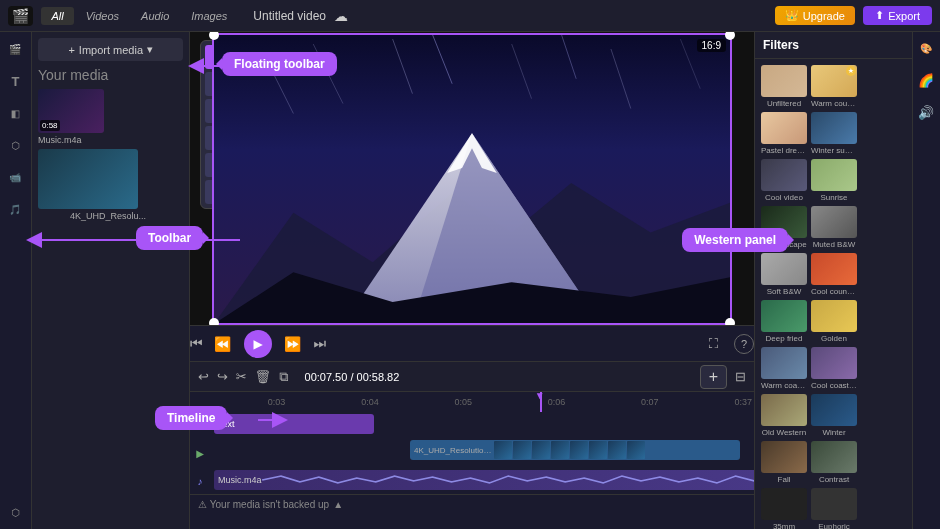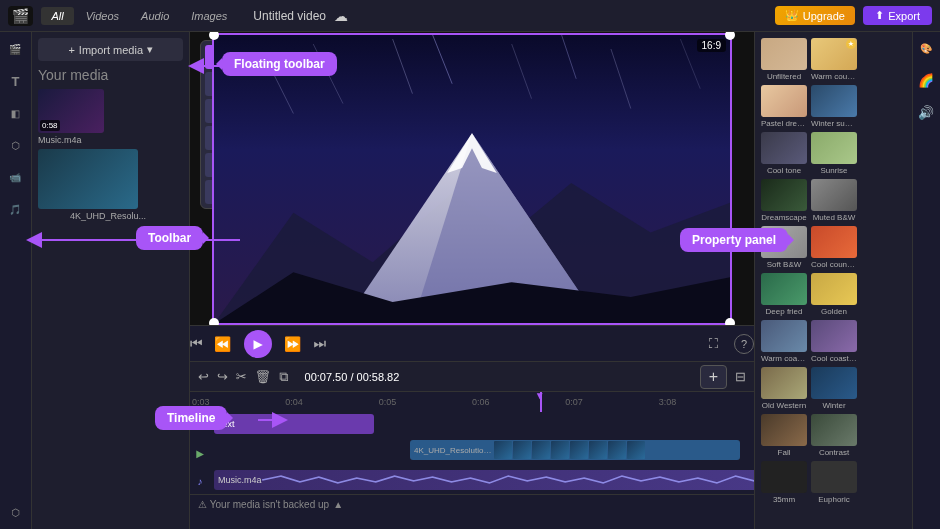--- a/index.html
+++ b/index.html
@@ -67,21 +67,21 @@
     .help-btn { width: 20px; height: 20px; border-radius: 50%; border: 1px solid #666; background: none; color: #aaa; cursor: pointer; font-size: 11px; margin-left: 4px; }
 
     
     .timeline-header { height: 30px; background: #1e1e2e; display: flex; align-items: center; padding: 0 8px; gap: 8px; border-bottom: 1px solid #333; }
     .tl-btn { background: none; border: none; color: #aaa; cursor: pointer; font-size: 13px; }
     .tl-timecode { color: #fff; font-size: 11px; margin: 0 8px; }
     .tl-spacer { flex: 1; }
     .tl-add-btn { background: #2a2a3e; border: 1px solid #555; border-radius: 4px; color: #ccc; padding: 2px 8px; cursor: pointer; font-size: 16px; }
     .tl-ruler { height: 20px; background: #1a1a2e; position: relative; display: flex; align-items: center; overflow: hidden; }
     .tl-ruler-marks { display: flex; width: 100%; padding: 0 2px; }
-    .tl-mark { flex: 1; color: #666; font-size: 9px; text-align: left; }
+    .tl-mark { flex: 1; color: #666; font-size: 9px; text-align: right; }
     .tl-playhead { position: absolute; left: 62%; top: 0; width: 2px; height: 100%; background: #a855f7; z-index: 10; }
     .tl-playhead::before { content: '▼'; position: absolute; top: -2px; left: -5px; color: #a855f7; font-size: 10px; }
     .tl-track-label { width: 20px; flex-shrink: 0; display: flex; align-items: center; justify-content: center; color: #888; font-size: 10px; }
     .tl-track-content { flex: 1; height: 20px; position: relative; }
     .text-clip { position: absolute; left: 4px; top: 0; height: 20px; width: 160px; background: #6a3aad; border-radius: 3px; display: flex; align-items: center; padding: 0 4px; font-size: 9px; color: #fff; }
     .video-clip { position: absolute; left: 200px; top: 0; height: 20px; width: 330px; background: #2a5a8a; border-radius: 3px; overflow: hidden; display: flex; align-items: center; font-size: 9px; color: #aaa; padding: 0 4px; }
     .video-clip-filmstrip { display: flex; gap: 1px; height: 100%; align-items: center; }
     .film-frame { width: 18px; height: 18px; background: linear-gradient(135deg, #1a3a5a, #2a6a9a); flex-shrink: 0; border-radius: 1px; }
     .audio-clip { position: absolute; left: 4px; top: 0; height: 20px; width: 620px; background: linear-gradient(90deg, #3a2a6a, #4a3a8a); border-radius: 3px; display: flex; align-items: center; padding: 0 4px; font-size: 9px; color: #ccc; }
     .audio-wave { flex: 1; height: 12px; position: relative; overflow: hidden; }
@@ -295,21 +295,21 @@
           <button class="tl-add-btn">+</button>
           <button class="tl-btn">⊟</button>
         </div>
         <div class="tl-ruler">
           <div class="tl-ruler-marks">
             <div class="tl-mark">0:03</div>
             <div class="tl-mark">0:04</div>
             <div class="tl-mark">0:05</div>
             <div class="tl-mark">0:06</div>
             <div class="tl-mark">0:07</div>
-            <div class="tl-mark">3:08</div>
+            <div class="tl-mark">0:37</div>
           </div>
           <div class="tl-playhead"></div>
         </div>
 
         <div style="position:relative;overflow:hidden;">
 
           <div class="tl-track-row">
             <div class="tl-track-label" style="font-weight:bold;color:#aaa;">T</div>
             <div class="tl-track-content" style="position:relative;height:22px;flex:1;">
               <div class="text-clip">Text</div>
@@ -353,20 +353,21 @@
         <div class="backup-notice">
           <span>⚠</span>&nbsp;
           <span>Your media isn't backed up</span>
           <span style="margin-left:4px;">▲</span>
         </div>
       </div>
 
     </div>
 
     <div class="right-sidebar">
+      <div class="filters-header">Filters</div>
       <div class="filters-grid">
 
         <div class="filter-item">
           <div class="filter-thumb f1"></div>
           <div class="filter-label">Unfiltered</div>
         </div>
         <div class="filter-item">
           <div class="filter-thumb f2">
             <div class="filter-star">★</div>
           </div>
@@ -376,21 +377,21 @@
           <div class="filter-thumb f3"></div>
           <div class="filter-label">Pastel dreams</div>
         </div>
 
         <div class="filter-item">
           <div class="filter-thumb f4"></div>
           <div class="filter-label">Winter sunset</div>
         </div>
         <div class="filter-item">
           <div class="filter-thumb f5"></div>
-          <div class="filter-label">Cool tone</div>
+          <div class="filter-label">Cool video</div>
         </div>
         <div class="filter-item">
           <div class="filter-thumb f6"></div>
           <div class="filter-label">Sunrise</div>
         </div>
 
         <div class="filter-item">
           <div class="filter-thumb f7"></div>
           <div class="filter-label">Dreamscape</div>
         </div>
@@ -481,21 +482,21 @@
 
   <svg style="position:absolute;left:0;top:0;width:940px;height:529px;pointer-events:none;">
     <line x1="222" y1="66" x2="196" y2="66" stroke="#a855f7" stroke-width="2" marker-end="url(#arrow2)"></line>
     <defs>
       <marker id="arrow2" markerWidth="8" markerHeight="8" refX="4" refY="4" orient="auto">
         <path d="M0,0 L8,4 L0,8 Z" fill="#a855f7"></path>
       </marker>
     </defs>
   </svg>
 
-  <div class="tooltip-bubble bubble-property" style="position:absolute;right:152px;top:228px;">Property panel</div>
+  <div class="tooltip-bubble bubble-property" style="position:absolute;right:152px;top:228px;">Western panel</div>
 
   <svg style="position:absolute;left:0;top:0;width:940px;height:529px;pointer-events:none;">
     <line x1="788" y1="242" x2="766" y2="242" stroke="#a855f7" stroke-width="2" marker-end="url(#arrow3)"></line>
     <defs>
       <marker id="arrow3" markerWidth="8" markerHeight="8" refX="4" refY="4" orient="auto">
         <path d="M0,0 L8,4 L0,8 Z" fill="#a855f7"></path>
       </marker>
     </defs>
   </svg>
 

